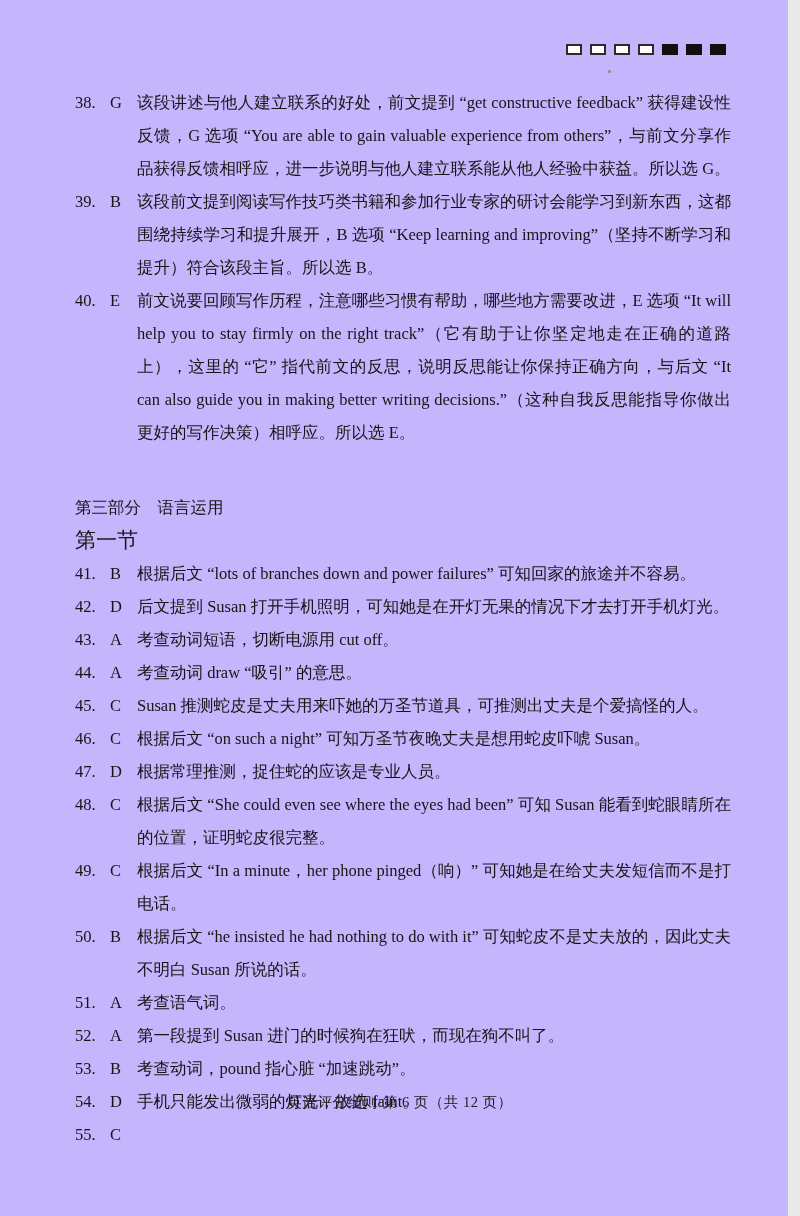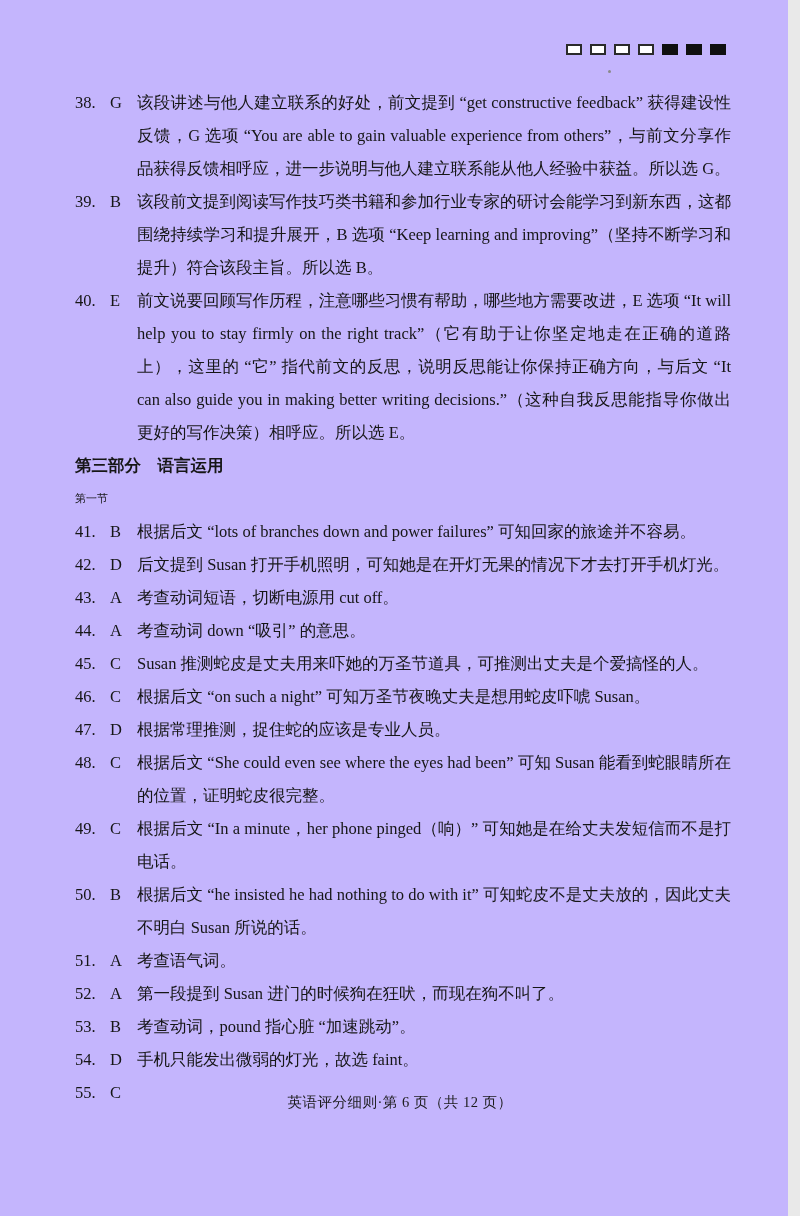--- a/index.html
+++ b/index.html
@@ -61,24 +61,25 @@
     white-space: nowrap;
   }
   .item .ans {
     position: absolute;
     left: 35px;
     top: 0;
   }
   .hdr {
     font-size: 16.5px;
     line-height: 33px;
-    font-weight: bold;
+    font-weight: normal;
+    margin-top: 42px;
   }
   .subhdr {
-    font-size: 11px;
+    font-size: 21px;
     line-height: 33px;
   }
   .footer {
     position: absolute;
     left: 0;
     top: 1093px;
     width: 800px;
     text-align: center;
     font-size: 14.5px;
     letter-spacing: 0.5px;
@@ -138,21 +139,21 @@
 
     <div class="item">
       <span class="num">43.</span>
       <span class="ans">A</span>
       <span class="txt">考查动词短语，切断电源用 cut off。</span>
     </div>
 
     <div class="item">
       <span class="num">44.</span>
       <span class="ans">A</span>
-      <span class="txt">考查动词 down “吸引” 的意思。</span>
+      <span class="txt">考查动词 draw “吸引” 的意思。</span>
     </div>
 
     <div class="item">
       <span class="num">45.</span>
       <span class="ans">C</span>
       <span class="txt">Susan 推测蛇皮是丈夫用来吓她的万圣节道具，可推测出丈夫是个爱搞怪的人。</span>
     </div>
 
     <div class="item">
       <span class="num">46.</span>

